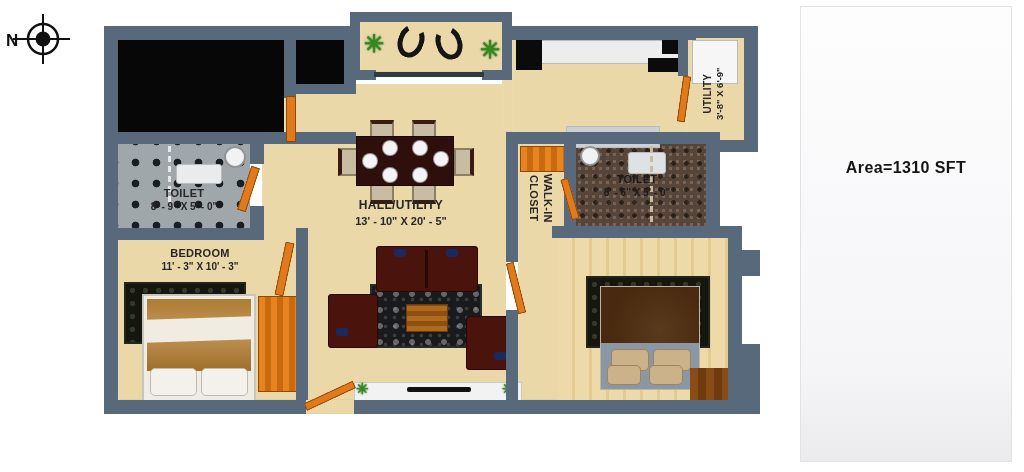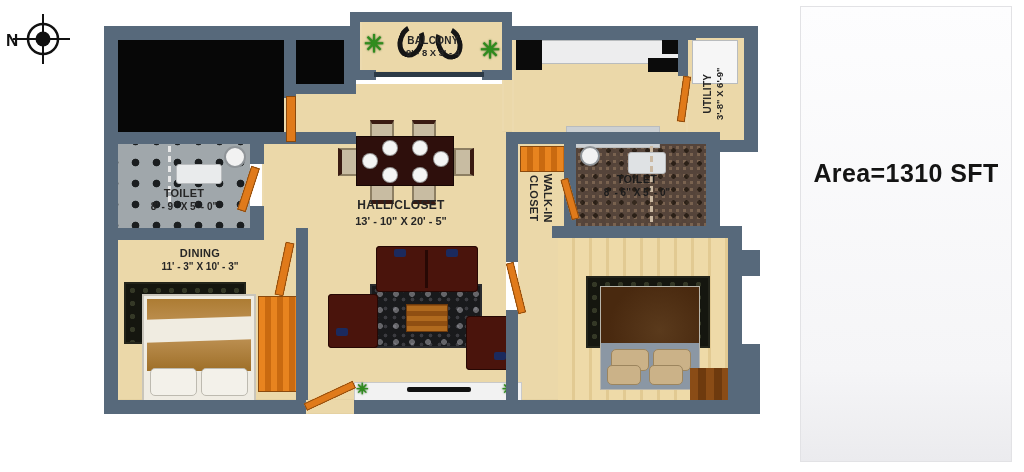--- a/index.html
+++ b/index.html
@@ -23,21 +23,21 @@
   .blackbox{position:absolute;background:#0b0b0b}
   .chair{position:absolute;background:#c8bca2;border:2px solid #8d7f63}
   .plate{position:absolute;width:14px;height:14px;border-radius:50%;background:#f4f4f4;box-shadow:0 0 0 1px #999}
   .pillow{position:absolute;background:#f3f1ea;border:1px solid #bdbab0;border-radius:5px}
   .pillow-tan{position:absolute;background:#cbb288;border:1px solid #9c855e;border-radius:5px}
   .plant{position:absolute;color:#2f8c1d;text-shadow:0 0 2px #1c5a10;font-weight:700}
   .fixture-divider{position:absolute;width:3px}
   .panel{position:absolute;left:800px;top:6px;width:212px;height:456px;background:linear-gradient(180deg,#fdfdfe 0%,#f5f5f7 80%,#ebebee 100%);border:1px solid #e2e2e5}
   .panel-text{position:absolute;top:152px;left:0;width:100%;text-align:center;color:#141414;font-weight:700}
   .panel-text .line1{display:block;font-size:20px;letter-spacing:.6px;margin-bottom:8px}
-  .panel-text .line2{display:block;font-size:25px;letter-spacing:.4px}
+  .panel-text .line2{display:block;font-size:16px;letter-spacing:.4px}
   .compass-n{position:absolute;left:6px;top:27px;font-size:17px;font-weight:700;color:#111}
 </style>
 </head>
 <body>
 
 <div id="canvas">
 
   <div class="abs" style="left:0;top:4px;width:80px;height:72px">
     <span class="compass-n">N</span>
     <svg class="abs" style="left:12px;top:4px" width="60" height="60" viewBox="0 0 60 60">
@@ -178,45 +178,41 @@
   <div class="floor-beige" style="left:306px;top:400px;width:48px;height:14px"></div>
 
   <div class="door" style="left:286px;top:96px;width:10px;height:46px"></div>
   <div class="door" style="left:244px;top:166px;width:9px;height:46px;transform:rotate(18deg)"></div>
   <div class="door" style="left:280px;top:242px;width:9px;height:54px;transform:rotate(12deg)"></div>
   <div class="door" style="left:302px;top:380px;width:54px;height:8px;transform:rotate(-25deg);transform-origin:100% 100%"></div>
   <div class="door" style="left:680px;top:76px;width:8px;height:46px;transform:rotate(8deg)"></div>
   <div class="door" style="left:512px;top:262px;width:8px;height:52px;transform:rotate(-14deg)"></div>
   <div class="door" style="left:566px;top:178px;width:8px;height:42px;transform:rotate(-16deg)"></div>
 
-  <div class="rlabel" style="left:388px;top:34px;width:90px">
-    <span class="nm" style="font-size:10px">BALCONY</span>
-    <span class="dm" style="font-size:9.5px">9' - 8 X 3' - 4</span>
-  </div>
   <div class="rlabel" style="left:669px;top:81px;width:90px;transform:rotate(-90deg)">
     <span class="nm" style="font-size:10px">UTILITY</span>
     <span class="dm" style="font-size:9.5px">3'-8" X 6'-9"</span>
   </div>
   <div class="rlabel" style="left:134px;top:186px;width:100px">
     <span class="nm">TOILET</span>
     <span class="dm">8' - 9" X 5' - 0"</span>
   </div>
   <div class="rlabel" style="left:582px;top:172px;width:110px;color:#1c1c1c">
     <span class="nm">TOILET</span>
     <span class="dm">8' - 6" X 5' - 0"</span>
   </div>
   <div class="rlabel" style="left:336px;top:198px;width:130px">
-    <span class="nm" style="font-size:12px">HALL/CLOSET</span>
+    <span class="nm" style="font-size:12px">HALL/UTILITY</span>
     <span class="dm" style="font-size:11px">13' - 10" X 20' - 5"</span>
   </div>
   <div class="rlabel" style="left:504px;top:184px;width:74px;transform:rotate(90deg);font-size:11px;letter-spacing:.3px">
     <span>WALK-IN CLOSET</span>
   </div>
   <div class="rlabel" style="left:140px;top:246px;width:120px">
-    <span class="nm">DINING</span>
+    <span class="nm">BEDROOM</span>
     <span class="dm">11' - 3" X 10' - 3"</span>
   </div>
 
   <div class="panel">
     <div class="panel-text">
       <span class="line2">Area=1310 SFT</span>
     </div>
   </div>
 
 </div>

